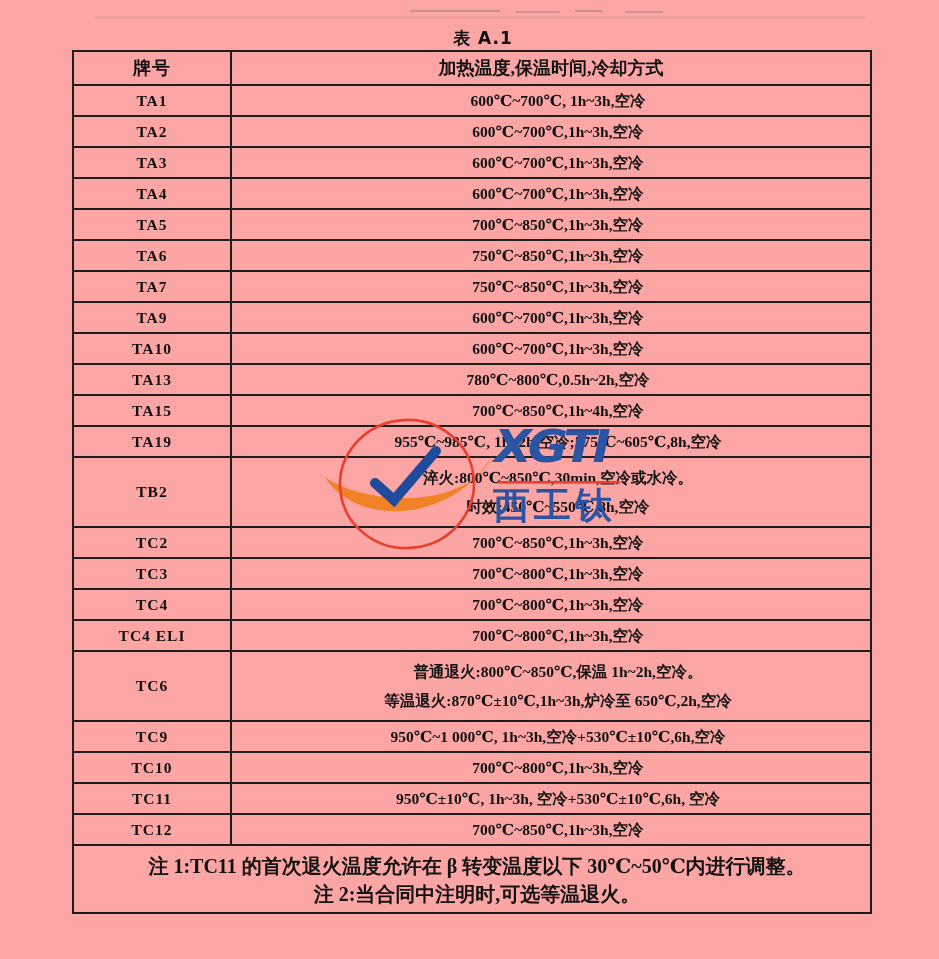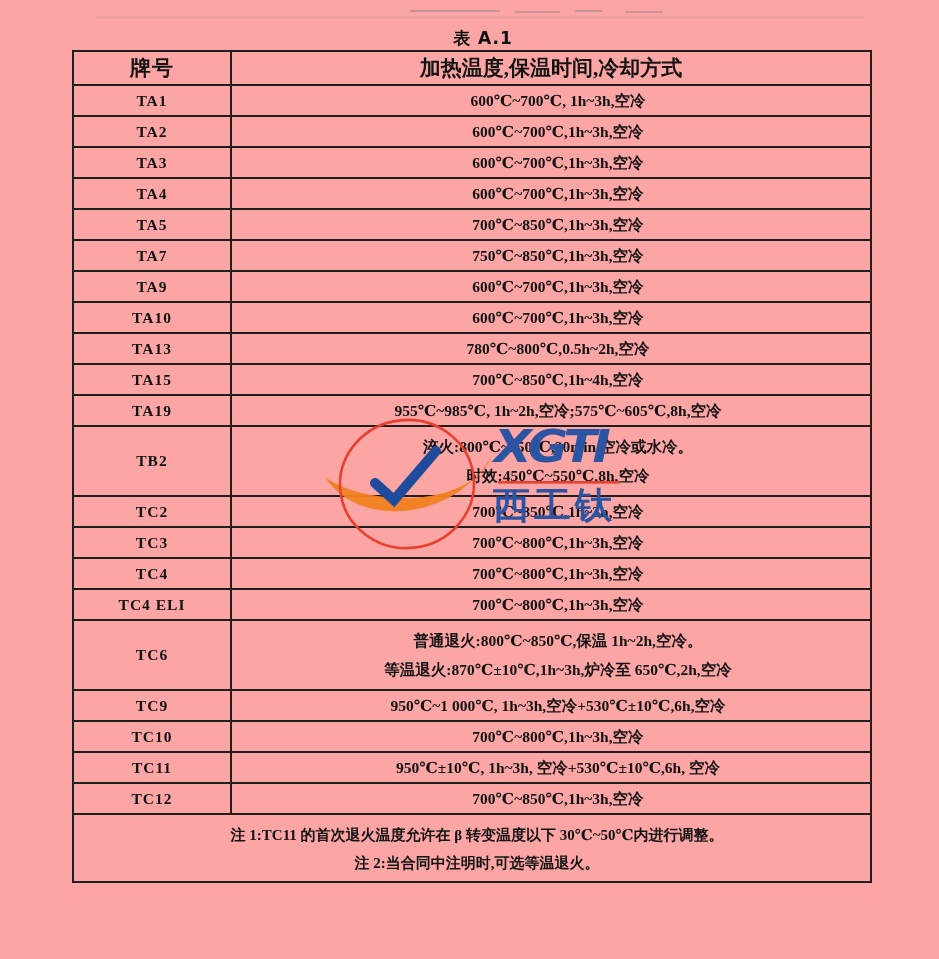--- a/index.html
+++ b/index.html
@@ -25,23 +25,23 @@
     border:2px solid #1e1e1e;
     vertical-align:middle;
     padding:0;
     text-align:center;
   }
   #ht-table .grade-cell{width:156px;text-align:center;font-family:"Liberation Serif",serif;letter-spacing:1px;}
   #ht-table .desc-cell{padding-left:14px;white-space:pre-line;line-height:29px;}
   #ht-table tr.single{height:19px;}
   #ht-table tr.double{height:70px;}
   #ht-table tr.head{height:34px;}
-  #ht-table .head td{text-align:center;font-size:21px;font-weight:700;}
+  #ht-table .head td{text-align:center;font-size:18px;font-weight:700;}
   #ht-table tr.notes-row{height:68px;}
-  #ht-table .notes-cell{padding:6px 10px 4px 20px;line-height:28px;font-size:15px;white-space:pre-line;vertical-align:top;}
+  #ht-table .notes-cell{padding:6px 10px 4px 20px;line-height:28px;font-size:20px;white-space:pre-line;vertical-align:top;}
   
   #watermark{position:absolute;left:0;top:0;width:939px;height:959px;z-index:10;pointer-events:none;}
   #wm-xgti{
     position:absolute;left:494px;top:424px;z-index:11;
     font-family:"DejaVu Sans","Liberation Sans",sans-serif;
     font-size:49px;line-height:46px;font-weight:900;font-style:italic;
     letter-spacing:-4px;color:#2b54a3;transform:scaleY(0.92);
   }
   #wm-cn{
     position:absolute;left:493px;top:486px;z-index:11;
@@ -85,20 +85,24 @@
           <td class="grade-cell">TA3</td>
           <td class="desc-cell">600℃~700℃,1h~3h,空冷</td>
         </tr>
       <tr class="single">
           <td class="grade-cell">TA4</td>
           <td class="desc-cell">600℃~700℃,1h~3h,空冷</td>
         </tr>
       <tr class="single">
           <td class="grade-cell">TA5</td>
           <td class="desc-cell">700℃~850℃,1h~3h,空冷</td>
+        </tr>
+      <tr class="single">
+          <td class="grade-cell">TA6</td>
+          <td class="desc-cell">750℃~850℃,1h~3h,空冷</td>
         </tr>
       <tr class="single">
           <td class="grade-cell">TA7</td>
           <td class="desc-cell">750℃~850℃,1h~3h,空冷</td>
         </tr>
       <tr class="single">
           <td class="grade-cell">TA9</td>
           <td class="desc-cell">600℃~700℃,1h~3h,空冷</td>
         </tr>
       <tr class="single">

